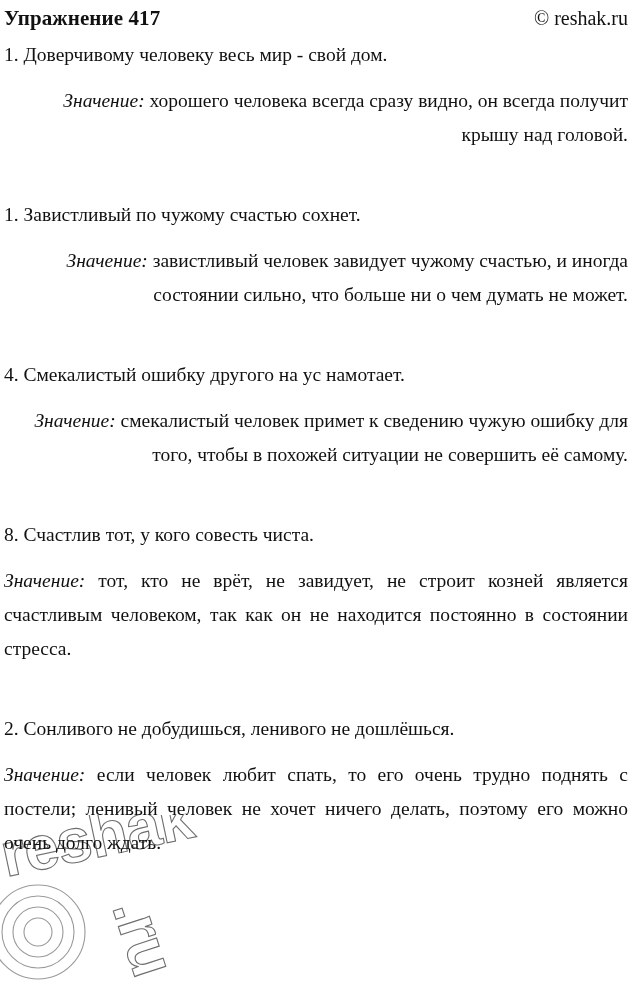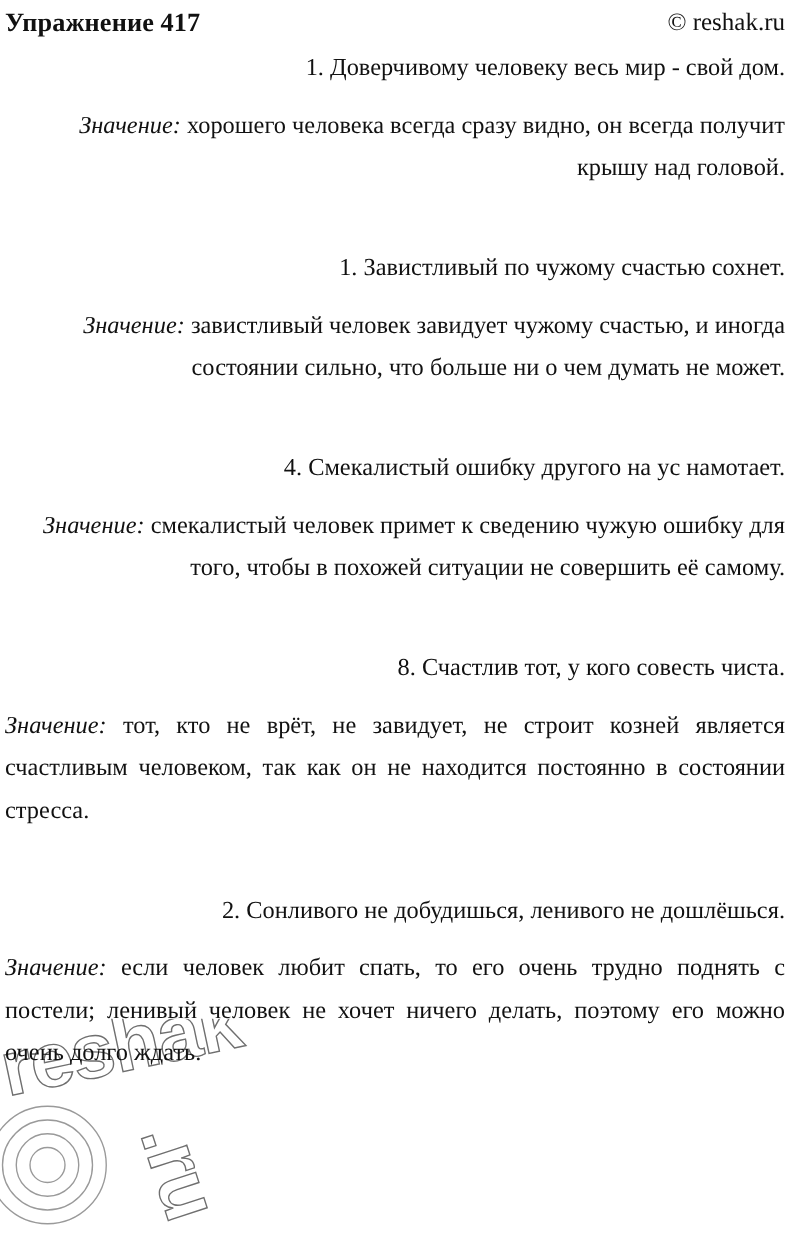--- a/index.html
+++ b/index.html
@@ -58,21 +58,21 @@
     margin: 0 0 46px 0;
   }
   .qa-block:last-child {
     margin-bottom: 0;
   }
 
   .statement {
     font-size: 19.5px;
     line-height: 34px;
     margin: 0 0 12px 0;
-    text-align: right;
+    text-align: left;
     white-space: nowrap;
   }
 
   .meaning {
     font-size: 19.5px;
     line-height: 34px;
     margin: 0;
     text-align: justify;
     text-justify: inter-word;
     hyphens: none;

